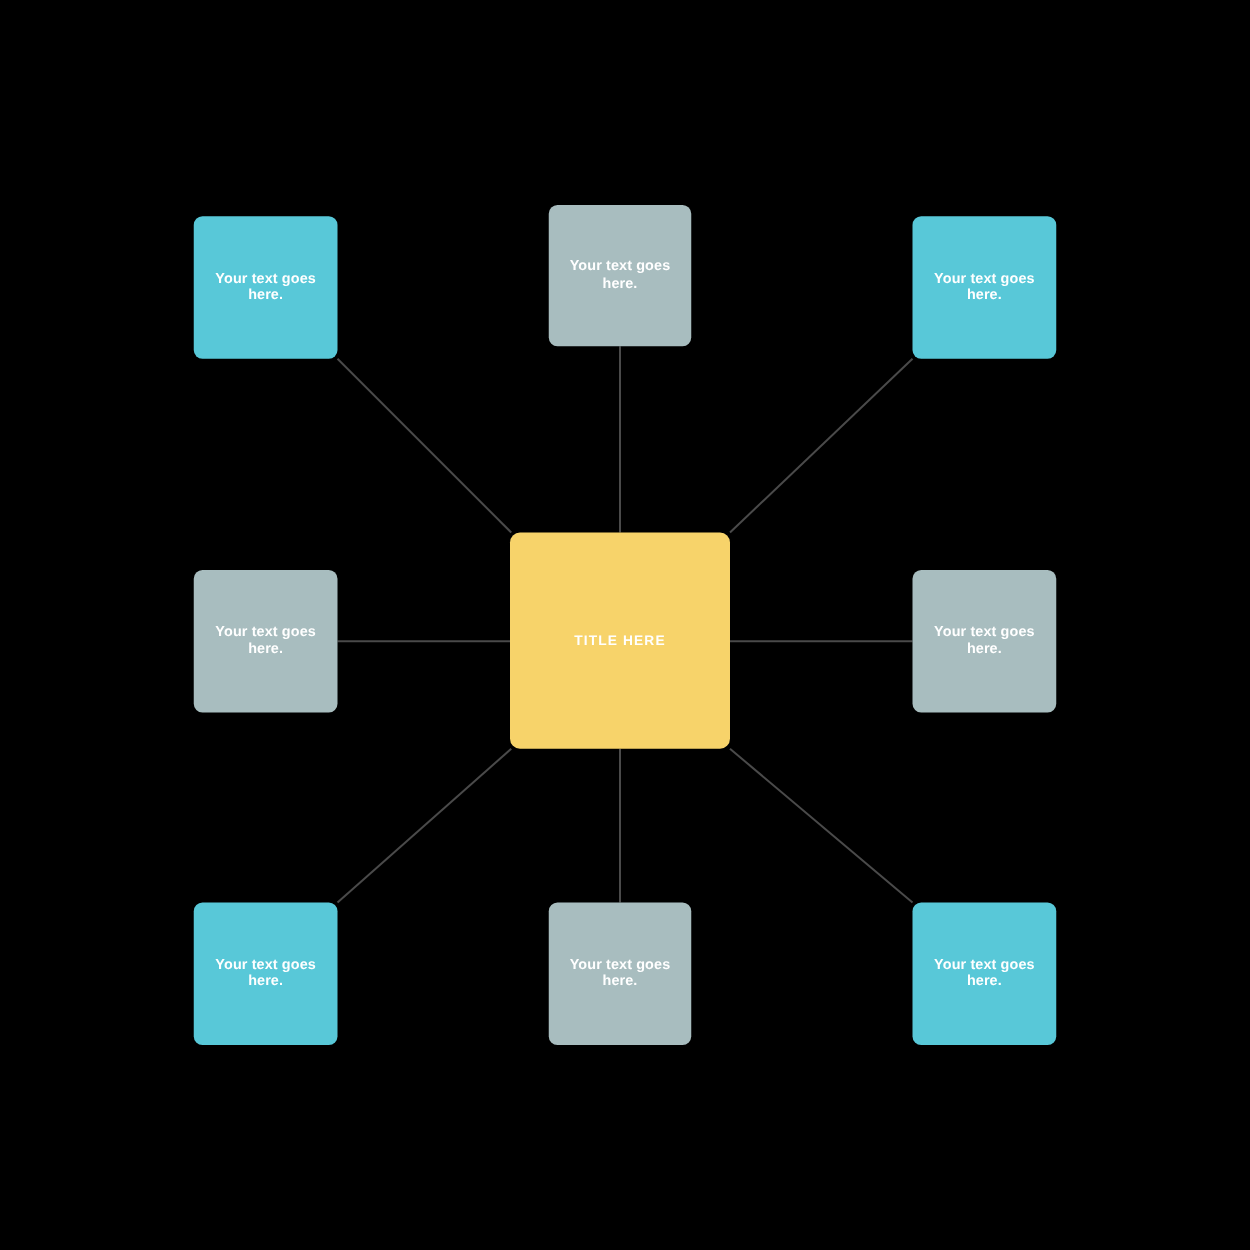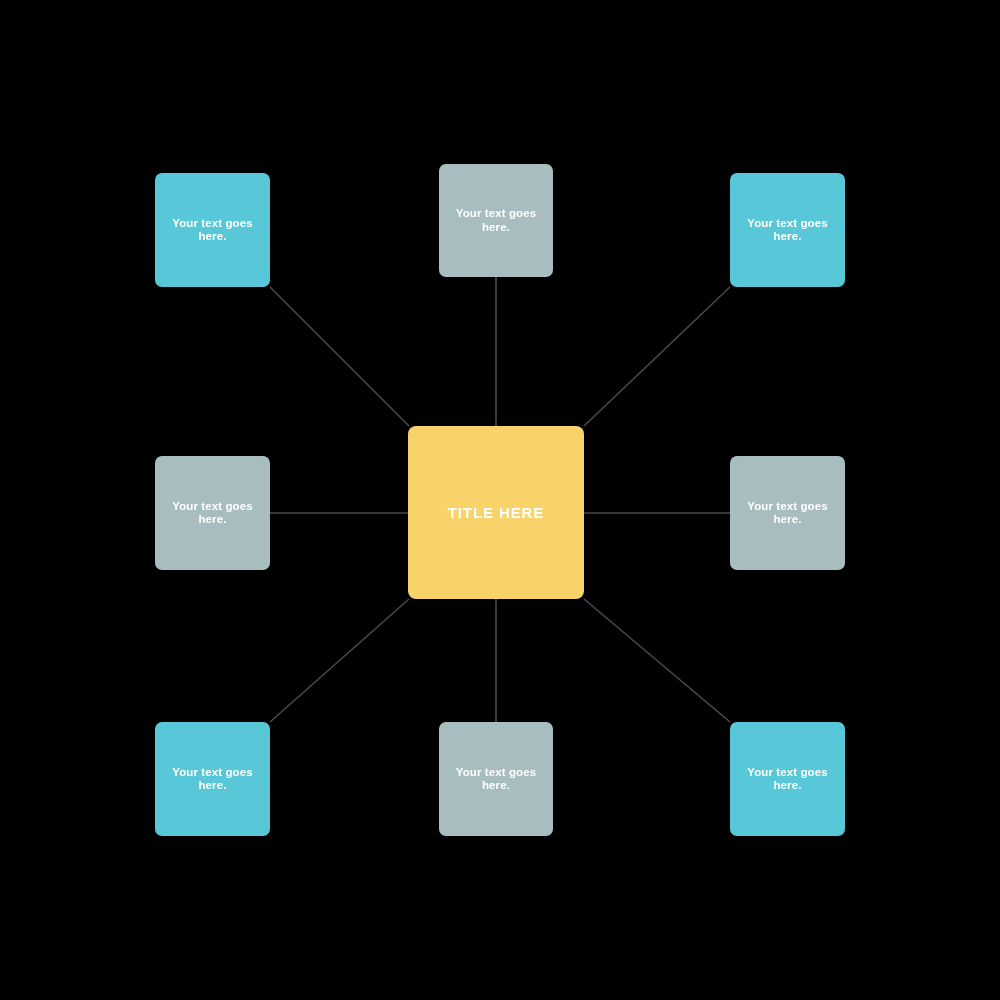--- a/index.html
+++ b/index.html
@@ -43,21 +43,21 @@
     font-size: 11.5px;
     font-weight: bold;
     line-height: 13.5px;
     letter-spacing: 0.1px;
     color: #ffffff;
   }
   .center-node {
     border-radius: 8px;
   }
   .center-label {
-    font-size: 15px;
+    font-size: 11px;
     font-weight: bold;
     line-height: 18px;
     letter-spacing: 0.9px;
     color: #ffffff;
   }
 </style>
 </head>
 <body>
 
 <div id="canvas" style="width: 1000px; height: 1000px; background: rgb(0, 0, 0);">

